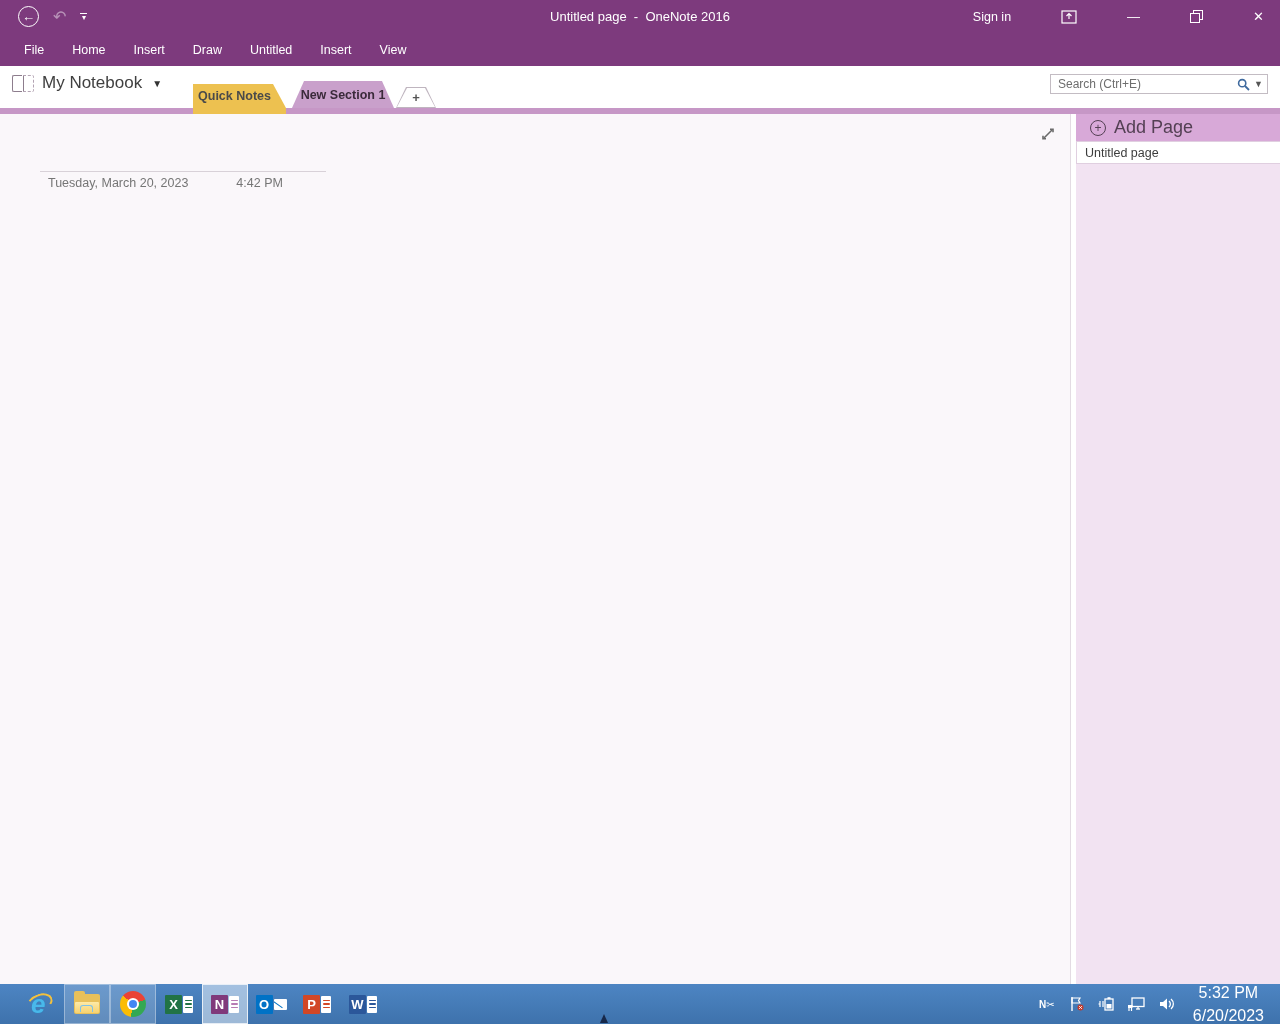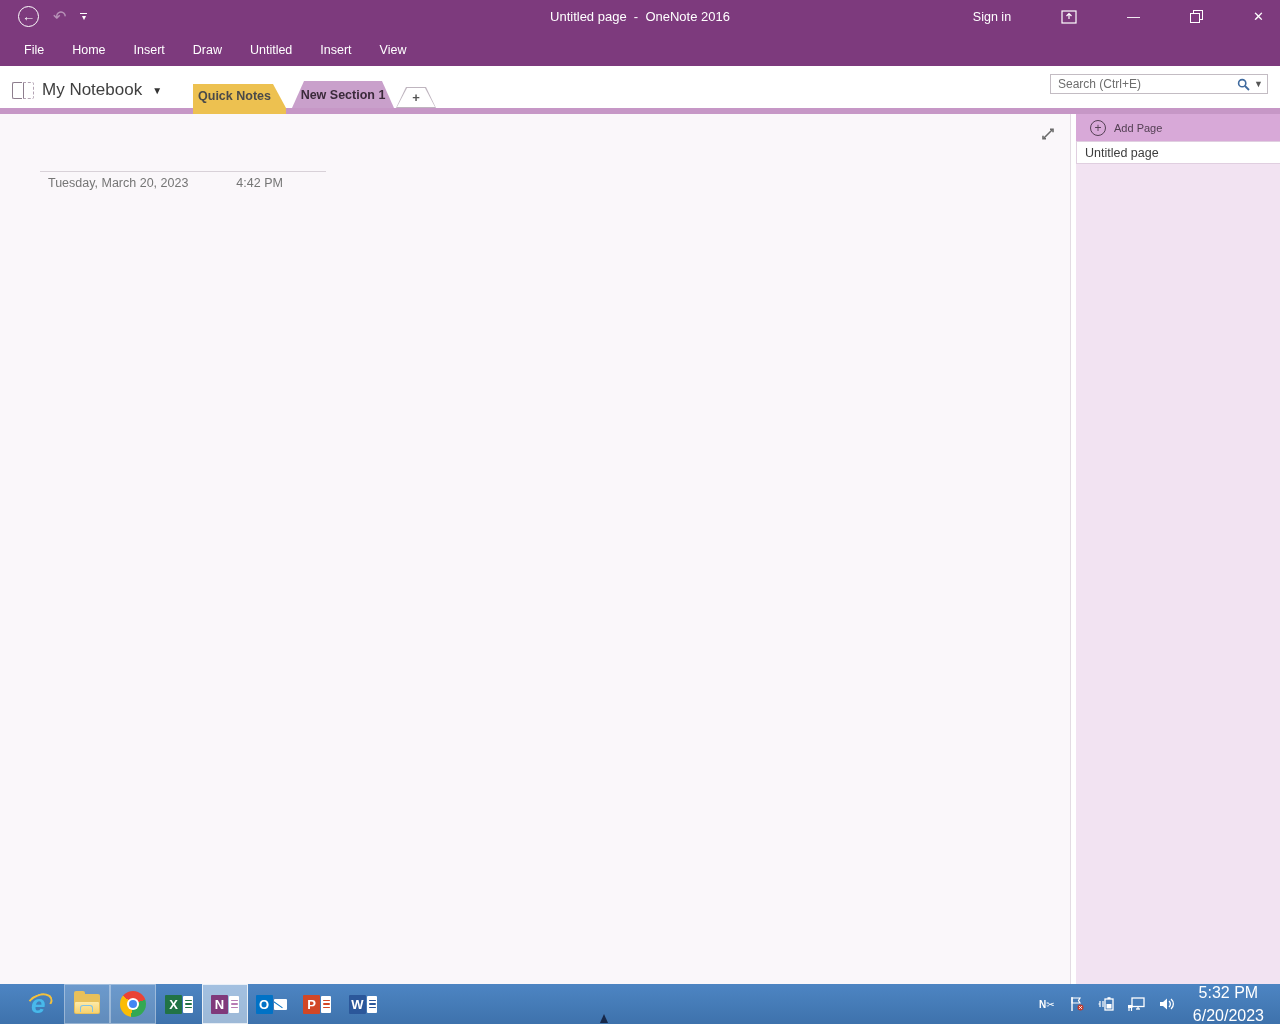--- a/index.html
+++ b/index.html
@@ -20,21 +20,21 @@
   .tb-right { margin-left:auto; display:flex; align-items:center; gap:50px; margin-right:16px; z-index:2; }
   .signin { font-size:12.5px; }
   .ribbon-opts svg, .win-ctrl svg { display:block; }
   .win-ctrl { color:#fff; font-size:13px; display:flex; align-items:center; }
 
   
   .menubar { height:33px; background:#7d3a7d; display:flex; align-items:center; padding-left:10px; flex:0 0 auto; }
   .menu-item { color:#fff; font-size:12.5px; padding:8px 14px; cursor:default; }
 
   
-  .navbar { height:42px; background:#ffffff; display:flex; align-items:flex-end; position:relative; flex:0 0 auto; }
+  .navbar { height:42px; background:#ffffff; display:flex; position:relative; flex:0 0 auto; }
   .nb-switcher { width:193px; display:flex; align-items:center; gap:8px; padding:0 0 8px 12px; }
   .book-icon { width:22px; height:17px; display:flex; gap:1px; }
   .book-icon .page-l { flex:1; border:1.6px solid #8d7d8d; border-right:none; border-radius:2px 0 0 2px; background:#fff; }
   .book-icon .page-r { flex:1; border:1.6px dashed #b3a3b3; border-left:1.6px solid #8d7d8d; border-radius:0 2px 2px 0; background:#fff; }
   .nb-name { font-size:17px; color:#404040; white-space:nowrap; }
   .nb-drop { font-size:10px; color:#333; margin-left:2px; }
   .tabs { display:flex; align-items:flex-end; height:100%; }
   .tab { display:flex; align-items:center; justify-content:center; font-size:12.5px; cursor:default;font-weight:bold; }
   .tab-quick { width:93px; height:24px; background:#edc150; color:#4a4a4a;
     clip-path:polygon(0 0, calc(100% - 13px) 0, 100% 100%, 0 100%); padding-right:10px; }
@@ -62,21 +62,21 @@
   .date-row { position:absolute; left:48px; top:62px; font-size:12.5px; color:#757575; }
   .date-row .time { margin-left:48px; }
   .fullpage-btn { position:absolute; top:12px; right:12px; width:18px; height:18px; color:#6a6a6a; }
 
   
   .splitter { width:6px; background:#fff; border-left:1px solid #e3dbe3; flex:0 0 auto; }
   .sidebar { width:204px; background:#f2e3f2; display:flex; flex-direction:column; flex:0 0 auto; }
   .addpage { height:27px; background:#d8a9d8; display:flex; align-items:center; gap:8px; padding-left:14px; cursor:default; }
   .addpage-plus { width:16px; height:16px; border:1.4px solid #544054; border-radius:50%; color:#544054;
     display:flex; align-items:center; justify-content:center; font-size:12px; line-height:1; background:transparent; }
-  .addpage-label { font-size:11px; color:#544054; }
+  .addpage-label { font-size:18px; color:#544054; }
   .page-list { display:flex; flex-direction:column; }
   .page-item { height:23px; background:#fff; border:1px solid #e0cfe0; border-right:none;
     display:flex; align-items:center; padding-left:8px; font-size:12.5px; color:#3c3c3c; cursor:default; }
 
   
   .taskbar { height:40px; background:linear-gradient(#4d85c3,#3e72ac); display:flex; align-items:stretch; flex:0 0 auto; }
   .tb-apps { display:flex; align-items:stretch; margin-left:18px; }
   .tb-btn { width:46px; display:flex; align-items:center; justify-content:center; position:relative; cursor:default; }
   .tb-btn.open { background:rgba(255,255,255,.18); border:1px solid rgba(255,255,255,.35); }
   .tb-btn.active { background:rgba(235,243,250,.55); border:1px solid rgba(255,255,255,.75); }

